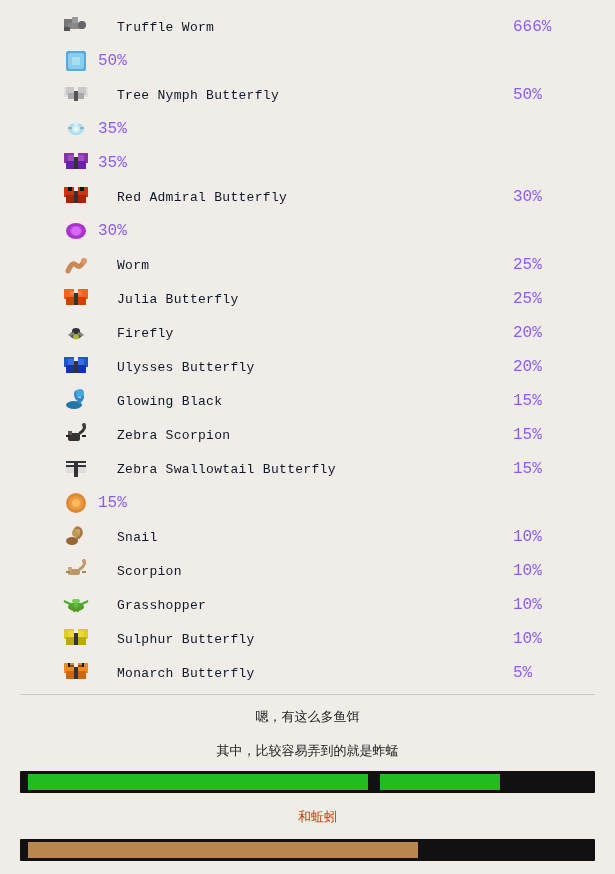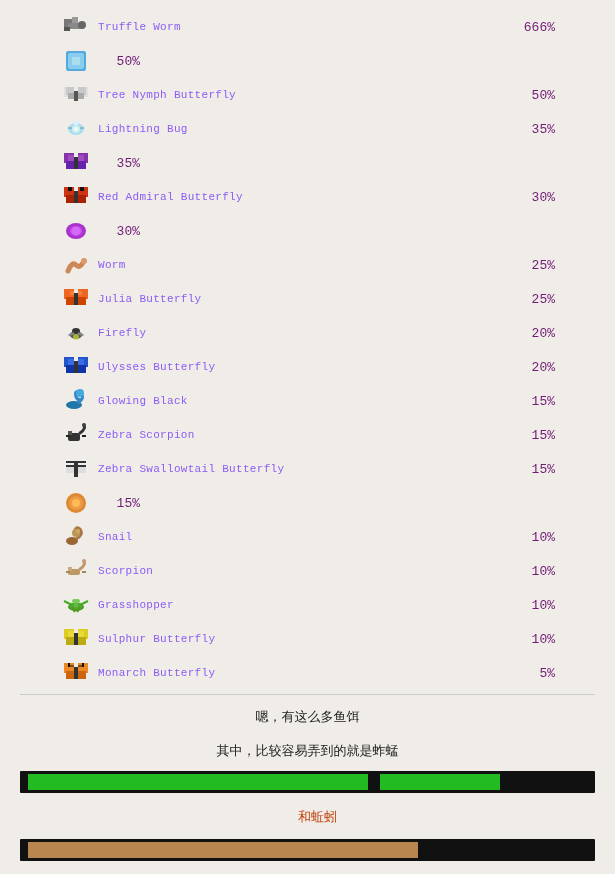--- a/index.html
+++ b/index.html
@@ -31,29 +31,30 @@
       width: 32px;
       height: 28px;
       display: flex;
       align-items: center;
       justify-content: center;
       margin-right: 6px;
       flex-shrink: 0;
     }
     .item-name {
       flex: 1;
+      color: #0f172a;
+      font-size: 13px;
+      letter-spacing: 0.3px;
+      margin-left: 19px;
+    }
+    .item-pct {
       color: #8b5cf6;
-      font-size: 11px;
-      letter-spacing: 0.3px;
-    }
-    .item-pct {
-      color: #701a75;
-      font-size: 13px;
+      font-size: 16px;
       min-width: 42px;
-      text-align: right;
+      text-align: left;
     }
     .divider-line {
       border: none;
       border-top: 1px solid #ccc;
       margin: 4px 20px;
     }
     .text-section {
       padding: 8px 20px 4px 20px;
       font-size: 13px;
       color: #222;
@@ -165,21 +166,20 @@
       <div class="item-icon">
         <svg class="pix" viewBox="0 0 14 14">
           <ellipse cx="7" cy="7" rx="4" ry="3" fill="#aaddee"></ellipse>
           <rect x="5" y="5" width="4" height="4" rx="2" fill="#cceeee"></rect>
           <rect x="3" y="6" width="2" height="1" fill="#88bbcc"></rect>
           <rect x="9" y="6" width="2" height="1" fill="#88bbcc"></rect>
           <rect x="6" y="3" width="2" height="2" fill="#ddeeff"></rect>
           <circle cx="7" cy="7" r="1" fill="#ffffff" opacity="0.7"></circle>
         </svg>
       </div>
-      <div class="item-name">Lightning Bug</div>
       <div class="item-pct">35%</div>
     </div>
 
     <div class="item-row">
       <div class="item-icon">
         <svg class="pix" viewBox="0 0 14 14">
           <rect x="6" y="4" width="2" height="6" fill="#333"></rect>
           <rect x="1" y="2" width="5" height="5" fill="#8833aa"></rect>
           <rect x="8" y="2" width="5" height="5" fill="#8833aa"></rect>
           <rect x="2" y="6" width="4" height="4" fill="#6622aa"></rect>

